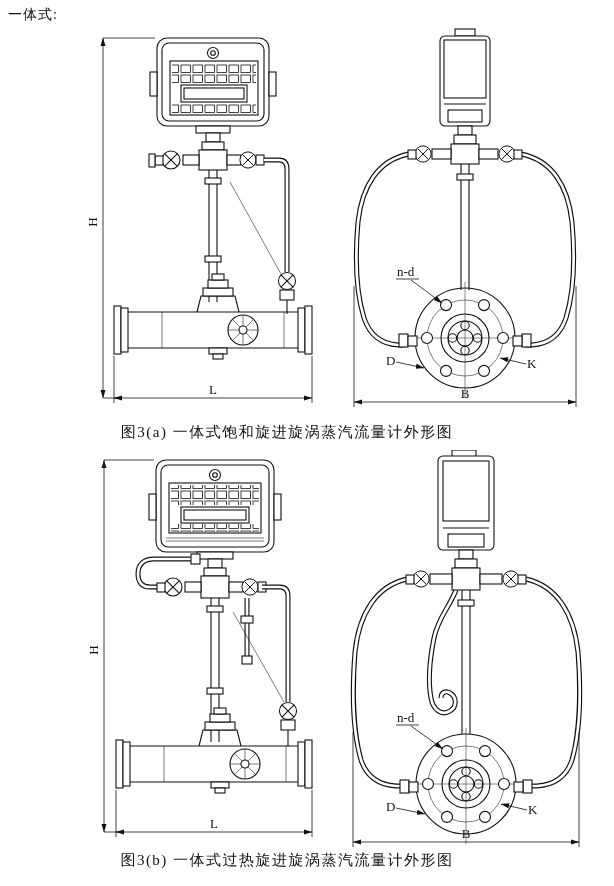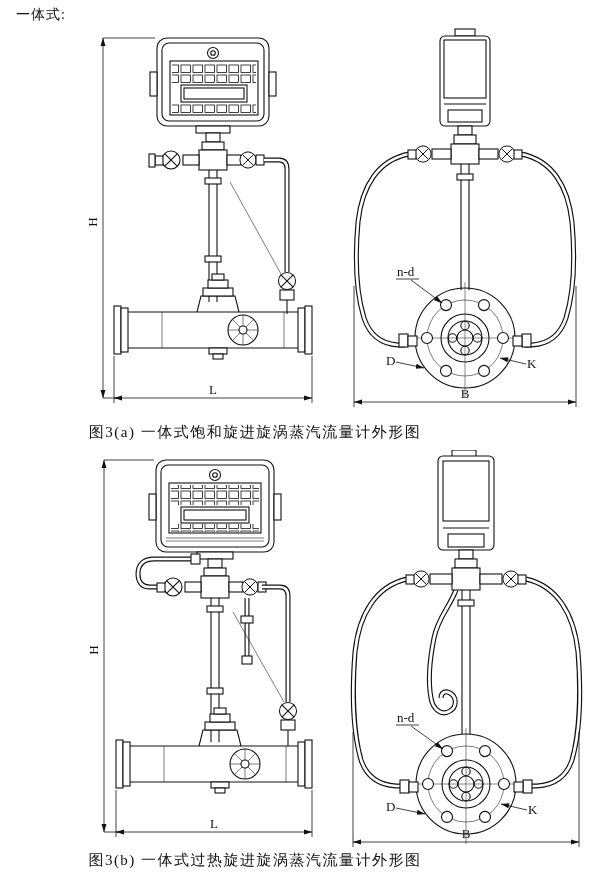--- a/index.html
+++ b/index.html
@@ -1,19 +1,19 @@
 <!DOCTYPE html>
 <html><head>
 <meta charset="utf-8">
 <style>
   html,body{margin:0;padding:0;background:#fff;}
   body{width:614px;height:886px;position:relative;overflow:hidden;
        font-family:"Liberation Serif","DejaVu Serif",serif;color:#111;}
-  .hdr{position:absolute;top:6px;left:8px;font-size:14px;letter-spacing:1px;margin-left:8px;}
-  .cap{position:absolute;left:0;width:510px;text-align:center;font-size:15px;letter-spacing:1.5px;}
+  .hdr{position:absolute;top:6px;left:8px;font-size:14px;letter-spacing:1px;}
+  .cap{position:absolute;left:0;width:510px;text-align:center;font-size:15px;letter-spacing:1.5px;padding-left:32px;}
   svg{position:absolute;left:0;}
   #figA{top:24px;}
   #figB{top:450px;}
   svg .ln{fill:none;stroke:#111;stroke-width:1.1;}
   svg .lnf{fill:#fff;stroke:#111;stroke-width:1.1;}
   svg .thin{fill:none;stroke:#111;stroke-width:0.55;}
   svg .cl{fill:none;stroke:#111;stroke-width:0.5;}
   svg .tubo{fill:none;stroke:#111;stroke-width:5;}
   svg .tubi{fill:none;stroke:#fff;stroke-width:2.7;}
   svg .dim{fill:none;stroke:#111;stroke-width:0.8;}

